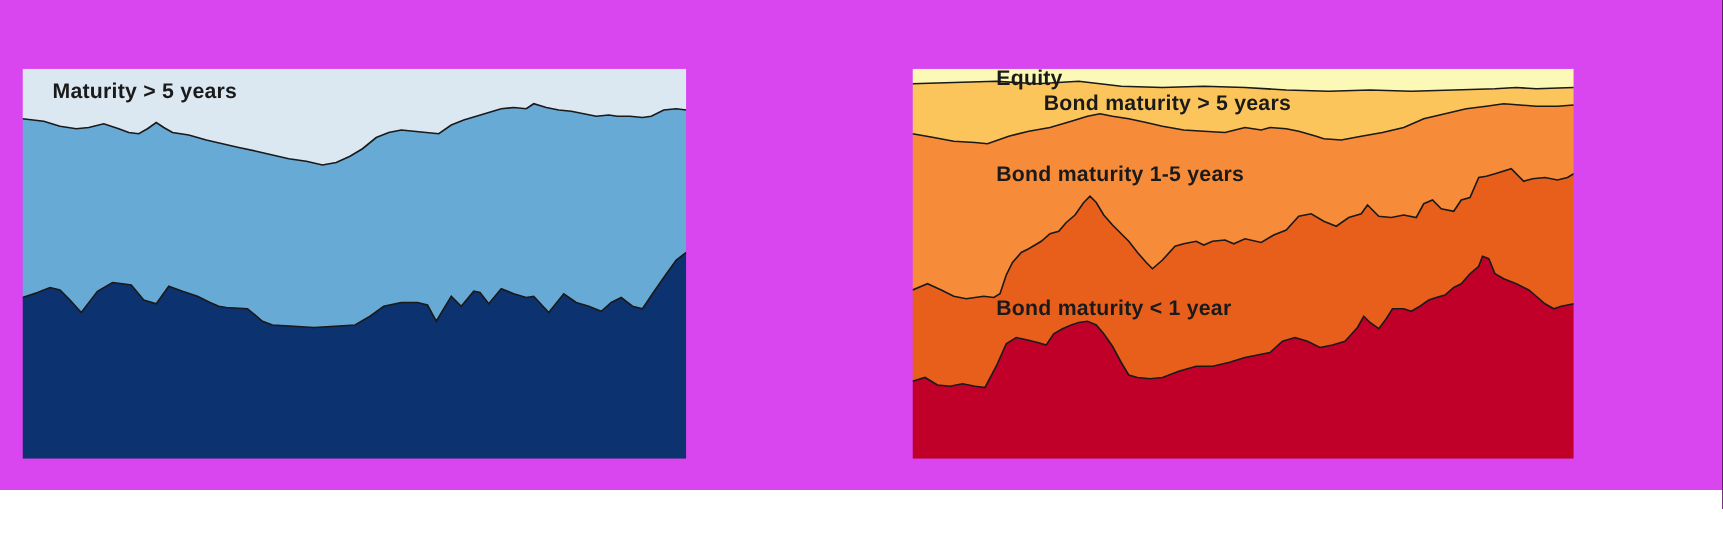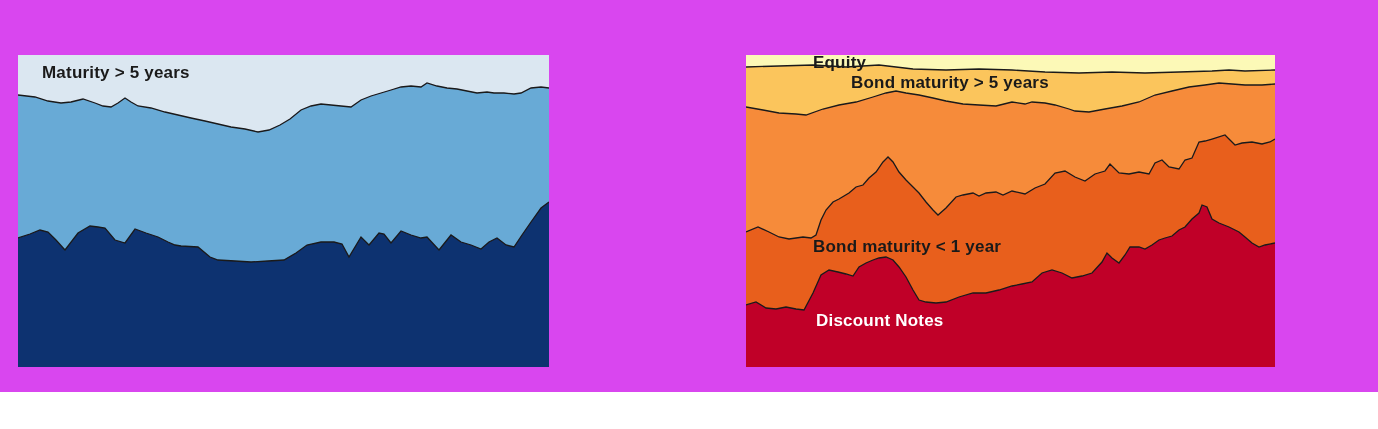--- a/index.html
+++ b/index.html
@@ -18,31 +18,31 @@
   <div class="chart" id="chart-0" style="left: 18px; top: 55px; width: 531px; height: 312px;">
       <svg width="531" height="312" viewBox="0 0 531 312">
         <polygon points="0,0 531,0 531,33 523,32 513,33 503,38 496,39 486,38 476,38 469,37 459,38 449,36 439,34 429,33 419,31 409,28 403,32 393,31 383,32 373,35 363,38 353,41 343,45 333,52 323,51 313,50 303,49 293,51 283,55 272,64 262,70 251,75 240,77 227,74 213,72 200,69 187,66 173,63 160,60 147,57 133,53 120,51 113,47 107,43 100,48 93,52 85,51 77,48 65,44 53,47 43,48 30,46 17,42 0,40" fill="#dbe7f1"></polygon>
         <polygon points="0,40 17,42 30,46 43,48 53,47 65,44 77,48 85,51 93,52 100,48 107,43 113,47 120,51 133,53 147,57 160,60 173,63 187,66 200,69 213,72 227,74 240,77 251,75 262,70 272,64 283,55 293,51 303,49 313,50 323,51 333,52 343,45 353,41 363,38 373,35 383,32 393,31 403,32 409,28 419,31 429,33 439,34 449,36 459,38 469,37 476,38 486,38 496,39 503,38 513,33 523,32 531,33 531,147 523,153 513,167 504,180 496,192 488,190 479,183 471,187 463,194 453,190 443,187 433,180 421,195 409,182 403,183 393,180 383,176 373,188 366,179 361,178 351,190 343,182 331,202 324,189 316,187 303,187 289,190 278,198 266,205 250,206 233,207 217,206 200,205 192,202 180,192 163,191 157,190 150,187 140,182 128,178 117,174 107,188 97,185 87,173 80,172 72,171 60,178 47,195 38,185 30,177 22,175 12,179 0,183" fill="#68aad6"></polygon>
         <polygon points="0,183 12,179 22,175 30,177 38,185 47,195 60,178 72,171 80,172 87,173 97,185 107,188 117,174 128,178 140,182 150,187 157,190 163,191 180,192 192,202 200,205 217,206 233,207 250,206 266,205 278,198 289,190 303,187 316,187 324,189 331,202 343,182 351,190 361,178 366,179 373,188 383,176 393,180 403,183 409,182 421,195 433,180 443,187 453,190 463,194 471,187 479,183 488,190 496,192 504,180 513,167 523,153 531,147 531,312 0,312" fill="#0d3270"></polygon>
         <polyline points="0,40 17,42 30,46 43,48 53,47 65,44 77,48 85,51 93,52 100,48 107,43 113,47 120,51 133,53 147,57 160,60 173,63 187,66 200,69 213,72 227,74 240,77 251,75 262,70 272,64 283,55 293,51 303,49 313,50 323,51 333,52 343,45 353,41 363,38 373,35 383,32 393,31 403,32 409,28 419,31 429,33 439,34 449,36 459,38 469,37 476,38 486,38 496,39 503,38 513,33 523,32 531,33" fill="none" stroke="#1a1a1a" stroke-width="1.3"></polyline>
         <polyline points="0,183 12,179 22,175 30,177 38,185 47,195 60,178 72,171 80,172 87,173 97,185 107,188 117,174 128,178 140,182 150,187 157,190 163,191 180,192 192,202 200,205 217,206 233,207 250,206 266,205 278,198 289,190 303,187 316,187 324,189 331,202 343,182 351,190 361,178 366,179 373,188 383,176 393,180 403,183 409,182 421,195 433,180 443,187 453,190 463,194 471,187 479,183 488,190 496,192 504,180 513,167 523,153 531,147" fill="none" stroke="#1a1a1a" stroke-width="1.3"></polyline>
       </svg>
       <span class="layer-label" style="left: 24px; top: 9px; color: rgb(26, 26, 26);">Maturity &gt; 5 years</span>
     </div>
-  <div class="chart" id="chart-1" style="left: 746px; top: 55px; width: 455px; height: 312px;">
+  <div class="chart" id="chart-1" style="left: 730px; top: 55px; width: 455px; height: 312px;">
       <svg width="529" height="312" viewBox="0 0 529 312">
         <polygon points="0,0 529,0 529,15 499,16 483,15 466,16 433,17 399,18 366,17 333,18 299,17 266,15 233,14 200,15 167,14 150,12 133,10 100,12 67,10 33,11 0,12" fill="#fcf9b7"></polygon>
         <polygon points="0,12 33,11 67,10 100,12 133,10 150,12 167,14 200,15 233,14 266,15 299,17 333,18 366,17 399,18 433,17 466,16 483,15 499,16 529,15 529,29 516,30 499,30 486,29 473,28 459,30 443,32 426,36 409,40 393,47 376,51 359,54 343,57 329,56 323,54 309,50 299,48 286,47 279,49 266,47 250,51 233,50 217,49 200,46 187,43 173,40 160,38 150,36 140,38 127,42 110,47 93,50 77,54 60,60 50,59 33,58 17,55 0,52" fill="#fbc55c"></polygon>
         <polygon points="0,52 17,55 33,58 50,59 60,60 77,54 93,50 110,47 127,42 140,38 150,36 160,38 173,40 187,43 200,46 217,49 233,50 250,51 266,47 279,49 286,47 299,48 309,50 323,54 329,56 343,57 359,54 376,51 393,47 409,40 426,36 443,32 459,30 473,28 486,29 499,30 516,30 529,29 529,84 524,87 516,89 506,87 496,88 489,90 479,80 466,84 459,86 453,87 446,103 439,105 433,114 423,112 416,105 409,108 403,119 393,117 383,119 373,118 364,109 359,116 349,119 339,126 329,122 319,116 309,118 299,129 289,133 279,139 266,136 257,140 250,137 240,138 233,141 227,138 217,140 210,142 200,153 192,160 187,155 180,147 173,138 167,132 160,125 153,117 147,107 142,102 137,107 130,117 123,123 117,130 110,132 103,138 93,144 87,147 80,155 75,165 70,180 65,183 57,182 43,184 33,182 23,177 12,172 0,177" fill="#f68b3a"></polygon>
         <polygon points="0,177 12,172 23,177 33,182 43,184 57,182 65,183 70,180 75,165 80,155 87,147 93,144 103,138 110,132 117,130 123,123 130,117 137,107 142,102 147,107 153,117 160,125 167,132 173,138 180,147 187,155 192,160 200,153 210,142 217,140 227,138 233,141 240,138 250,137 257,140 266,136 279,139 289,133 299,129 309,118 319,116 329,122 339,126 349,119 359,116 364,109 373,118 383,119 393,117 403,119 409,108 416,105 423,112 433,114 439,105 446,103 453,87 459,86 466,84 479,80 489,90 496,88 506,87 516,89 524,87 529,84 529,188 519,190 513,192 506,188 499,182 493,177 483,172 473,168 466,164 461,152 456,150 453,158 446,164 439,172 433,175 426,181 419,183 413,185 406,190 399,194 393,192 384,192 379,200 373,208 366,203 361,198 356,207 346,218 336,221 326,223 316,218 306,215 296,218 286,227 276,229 266,231 253,235 240,238 227,238 213,242 200,247 190,248 180,247 173,245 167,235 160,222 153,212 147,205 140,202 133,203 127,205 120,208 113,212 107,221 100,219 92,217 83,215 75,220 67,238 58,255 50,254 40,252 30,254 20,253 10,247 0,250" fill="#e85f1c"></polygon>
         <polygon points="0,250 10,247 20,253 30,254 40,252 50,254 58,255 67,238 75,220 83,215 92,217 100,219 107,221 113,212 120,208 127,205 133,203 140,202 147,205 153,212 160,222 167,235 173,245 180,247 190,248 200,247 213,242 227,238 240,238 253,235 266,231 276,229 286,227 296,218 306,215 316,218 326,223 336,221 346,218 356,207 361,198 366,203 373,208 379,200 384,192 393,192 399,194 406,190 413,185 419,183 426,181 433,175 439,172 446,164 453,158 456,150 461,152 466,164 473,168 483,172 493,177 499,182 506,188 513,192 519,190 529,188 529,312 0,312" fill="#c00028"></polygon>
         <polyline points="0,12 33,11 67,10 100,12 133,10 150,12 167,14 200,15 233,14 266,15 299,17 333,18 366,17 399,18 433,17 466,16 483,15 499,16 529,15" fill="none" stroke="#1a1a1a" stroke-width="1.3"></polyline>
         <polyline points="0,52 17,55 33,58 50,59 60,60 77,54 93,50 110,47 127,42 140,38 150,36 160,38 173,40 187,43 200,46 217,49 233,50 250,51 266,47 279,49 286,47 299,48 309,50 323,54 329,56 343,57 359,54 376,51 393,47 409,40 426,36 443,32 459,30 473,28 486,29 499,30 516,30 529,29" fill="none" stroke="#1a1a1a" stroke-width="1.3"></polyline>
         <polyline points="0,177 12,172 23,177 33,182 43,184 57,182 65,183 70,180 75,165 80,155 87,147 93,144 103,138 110,132 117,130 123,123 130,117 137,107 142,102 147,107 153,117 160,125 167,132 173,138 180,147 187,155 192,160 200,153 210,142 217,140 227,138 233,141 240,138 250,137 257,140 266,136 279,139 289,133 299,129 309,118 319,116 329,122 339,126 349,119 359,116 364,109 373,118 383,119 393,117 403,119 409,108 416,105 423,112 433,114 439,105 446,103 453,87 459,86 466,84 479,80 489,90 496,88 506,87 516,89 524,87 529,84" fill="none" stroke="#1a1a1a" stroke-width="1.3"></polyline>
         <polyline points="0,250 10,247 20,253 30,254 40,252 50,254 58,255 67,238 75,220 83,215 92,217 100,219 107,221 113,212 120,208 127,205 133,203 140,202 147,205 153,212 160,222 167,235 173,245 180,247 190,248 200,247 213,242 227,238 240,238 253,235 266,231 276,229 286,227 296,218 306,215 316,218 326,223 336,221 346,218 356,207 361,198 366,203 373,208 379,200 384,192 393,192 399,194 406,190 413,185 419,183 426,181 433,175 439,172 446,164 453,158 456,150 461,152 466,164 473,168 483,172 493,177 499,182 506,188 513,192 519,190 529,188" fill="none" stroke="#1a1a1a" stroke-width="1.3"></polyline>
       </svg>
       <span class="layer-label" style="left: 67px; top: -1px; color: rgb(26, 26, 26);">Equity</span>
       <span class="layer-label" style="left: 67px; top: 19px; color: rgb(26, 26, 26); margin-left: 38px;">Bond maturity &gt; 5 years</span>
+      <span class="layer-label" style="left: 67px; top: 76px; color: rgb(26, 26, 26);">Bond maturity 1-5 years</span>
       <span class="layer-label" style="left: 67px; top: 168px; color: rgb(26, 26, 26); margin-top: 15px;">Bond maturity &lt; 1 year</span>
-      <span class="layer-label" style="left: 70px; top: 257px; color: rgb(255, 255, 255);">Discount Notes</span>
     </div>
   <div class="footer-strip" style="top: 392px; height: 37px; background: rgb(255, 255, 255);"></div>
 </div>
 
 </body></html>

